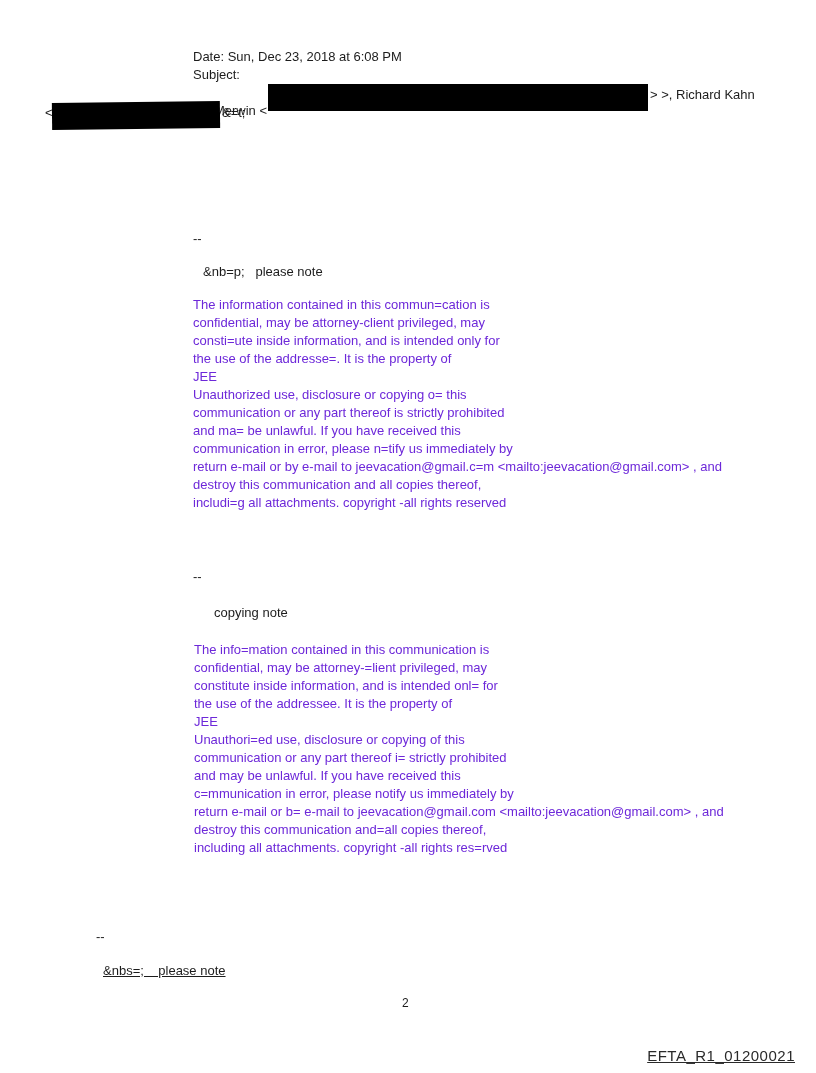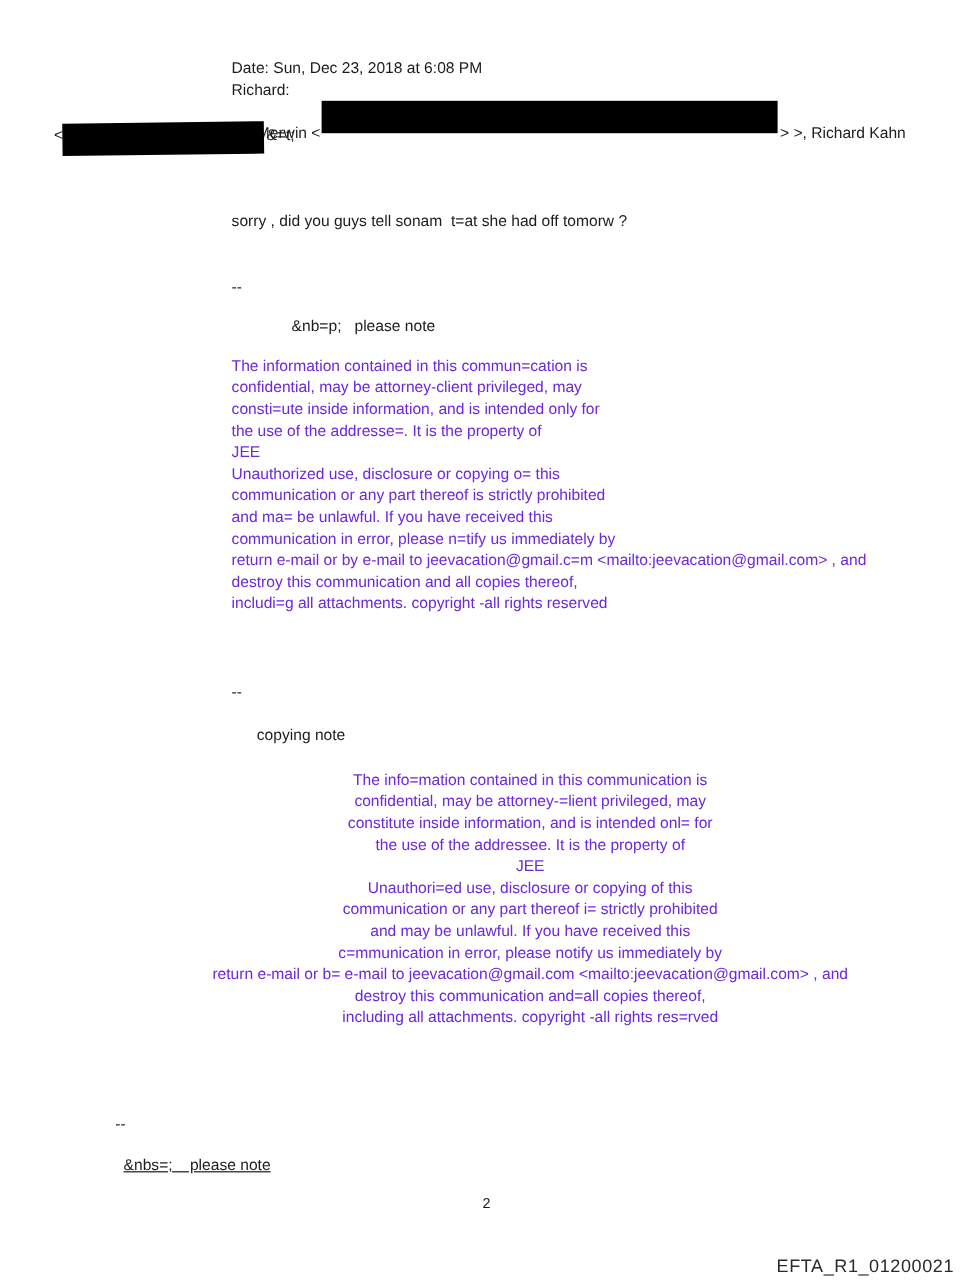--- a/index.html
+++ b/index.html
@@ -33,72 +33,72 @@
   .redaction {
     position: absolute;
     background: #000000;
   }
   .bates {
     position: absolute;
     font-size: 15px;
     letter-spacing: 0.5px;
     color: #2a2a2a;
     white-space: pre;
+    text-decoration: underline;
   }
   .pagenum {
     position: absolute;
     font-size: 12px;
     color: #1c1c1c;
   }
 </style>
 </head>
 <body>
 
 <div class="page">
 
   <div class="t" style="left:193px; top:48px;">Date: Sun, Dec 23, 2018 at 6:08 PM</div>
 
-  <div class="t" style="left:193px; top:66px;">Richard:</div>
+  <div class="t" style="left:193px; top:66px;">Subject:</div>
 
   <div class="t" style="left:193px; top:102px;">To: Merwin &lt;</div>
 
   <div class="redaction" style="left: 268px; top: 84px; width: 380px; height: 27px; background-color: rgb(0, 0, 0);"></div>
 
-  <div class="t" style="left:650px; top:102px;">&gt; &gt;, Richard Kahn</div>
+  <div class="t" style="left:650px; top:86px;">&gt; &gt;, Richard Kahn</div>
 
   <div class="t" style="left:45px; top:104px;">&lt;</div>
 
   <div class="redaction" style="left: 52px; top: 102px; width: 168px; height: 27px; transform: rotate(-0.7deg); background-color: rgb(0, 0, 0);"></div>
 
   <div class="t" style="left:222px; top:104px;">&amp;=t;</div>
 
-  <div class="t" style="left:193px; top:175px;">sorry , did you guys tell sonam  t=at she had off tomorw ?</div>
 
   <div class="t" style="left:193px; top:230px;">--</div>
 
-  <div class="t" style="left:203px; top:263px;margin-left:40px;">&amp;nb=p;   please note</div>
+  <div class="t" style="left:203px; top:263px;">&amp;nb=p;   please note</div>
 
   <div class="block" style="left:193px; top:296px;">The information contained in this commun=cation is
 confidential, may be attorney-client privileged, may
 consti=ute inside information, and is intended only for
 the use of the addresse=. It is the property of
 JEE
 Unauthorized use, disclosure or copying o= this
 communication or any part thereof is strictly prohibited
 and ma= be unlawful. If you have received this
 communication in error, please n=tify us immediately by
 return e-mail or by e-mail to jeevacation@gmail.c=m &lt;mailto:jeevacation@gmail.com&gt; , and
 destroy this communication and all copies thereof,
 includi=g all attachments. copyright -all rights reserved</div>
 
   <div class="t" style="left:193px; top:568px;">--</div>
 
   <div class="t" style="left:214px; top:604px;">copying note</div>
 
-  <div class="block" style="left:177px; top:641px;text-align:center;">The info=mation contained in this communication is
+  <div class="block" style="left:194px; top:641px;">The info=mation contained in this communication is
 confidential, may be attorney-=lient privileged, may
 constitute inside information, and is intended onl= for
 the use of the addressee. It is the property of
 JEE
 Unauthori=ed use, disclosure or copying of this
 communication or any part thereof i= strictly prohibited
 and may be unlawful. If you have received this
 c=mmunication in error, please notify us immediately by
 return e-mail or b= e-mail to jeevacation@gmail.com &lt;mailto:jeevacation@gmail.com&gt; , and
 destroy this communication and=all copies thereof,

